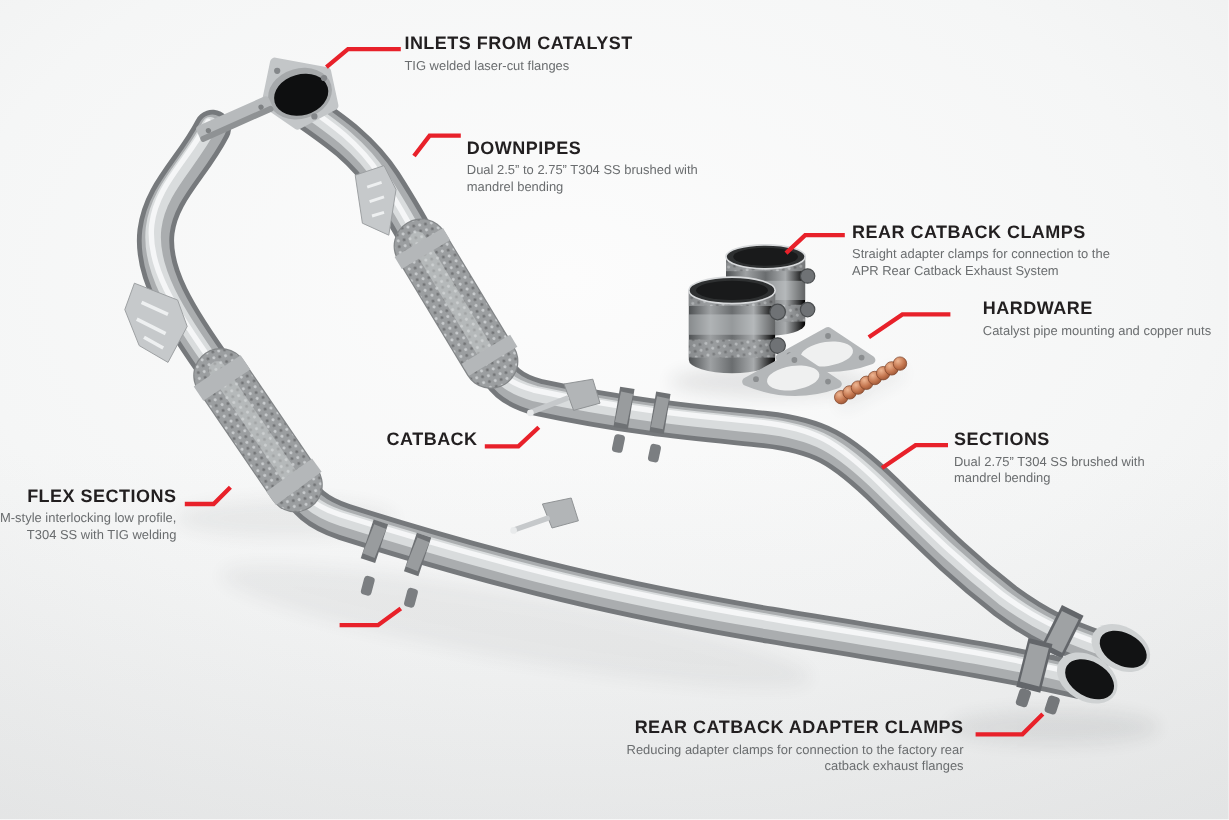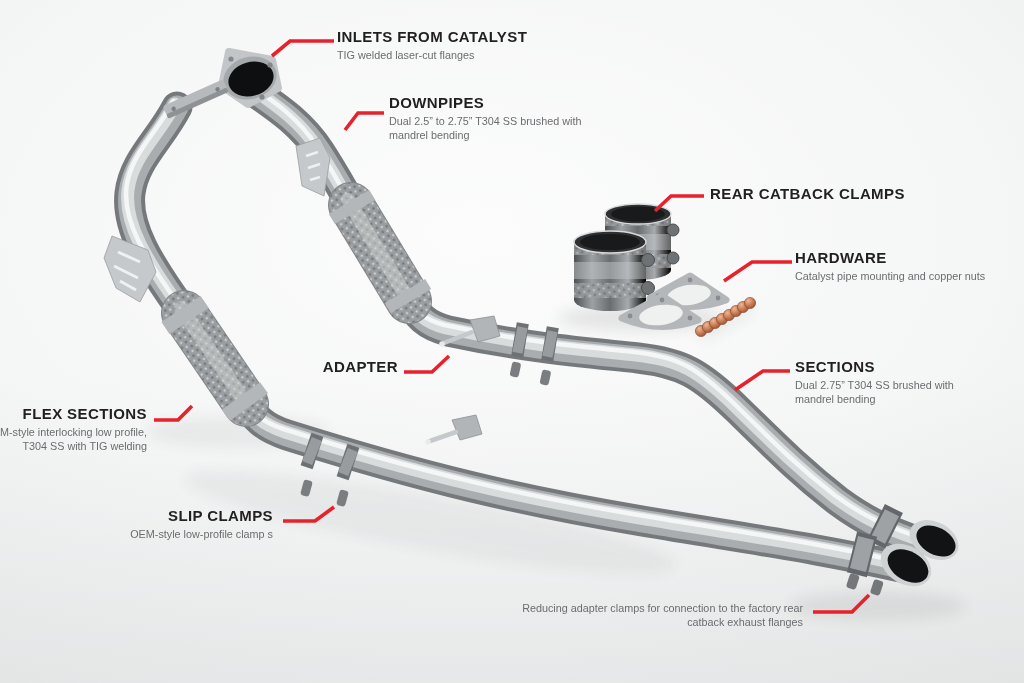--- a/index.html
+++ b/index.html
@@ -21,23 +21,23 @@
   .callout-title{
     font-size:15px;line-height:1.1;font-weight:bold;letter-spacing:.4px;
     color:var(--heading-color);white-space:nowrap;
   }
   .callout-desc{margin-top:2px;font-size:10.8px;line-height:1.32;color:var(--subtext-color);}
   .desc-line{display:block;white-space:nowrap;}
   .desc-line:empty{display:none;}
   .callout-line{stroke:var(--accent-red);stroke-width:3.6;fill:none;}
   
   #co-inlets{left:337px;top:29px}
-  #co-downpipes{left:389px;top:95px}
+  #co-downpipes{left:389px;top:116px}
   #co-rear-clamps{left:710px;top:186px}
-  #co-hardware{left:795px;top:250px}
+  #co-hardware{left:819px;top:250px}
   #co-brackets{right:626px;top:359px}
   #co-midpipes{left:795px;top:359px}
   #co-flex{right:877px;top:406px}
   #co-slip{right:751px;top:508px}
   #co-adapter{right:221px;top:599px}
 </style>
 </head>
 <body>
 
 <div id="stage">
@@ -273,58 +273,56 @@
   <div class="callout" id="co-downpipes">
     <div class="callout-title">DOWNPIPES</div>
     <div class="callout-desc">
       <span class="desc-line">Dual 2.5” to 2.75” T304 SS brushed with</span>
       <span class="desc-line">mandrel bending</span>
     </div>
   </div>
 
   <div class="callout" id="co-rear-clamps">
     <div class="callout-title">REAR CATBACK CLAMPS</div>
+    <div class="callout-desc">
+      <span class="desc-line">Straight adapter clamps for connection to the</span>
+      <span class="desc-line">APR Rear Catback Exhaust System</span>
+    </div>
   </div>
 
   <div class="callout" id="co-hardware">
     <div class="callout-title">HARDWARE</div>
     <div class="callout-desc">
       <span class="desc-line">Catalyst pipe mounting and copper nuts</span>
 
     </div>
   </div>
 
   <div class="callout align-right" id="co-brackets">
-    <div class="callout-title">ADAPTER</div>
+    <div class="callout-title">CATBACK</div>
   </div>
 
   <div class="callout" id="co-midpipes">
     <div class="callout-title">SECTIONS</div>
     <div class="callout-desc">
       <span class="desc-line">Dual 2.75” T304 SS brushed with</span>
       <span class="desc-line">mandrel bending</span>
     </div>
   </div>
 
   <div class="callout align-right" id="co-flex">
     <div class="callout-title">FLEX SECTIONS</div>
     <div class="callout-desc">
       <span class="desc-line">OEM-style interlocking low profile,</span>
       <span class="desc-line">T304 SS with TIG welding</span>
     </div>
   </div>
 
-  <div class="callout align-right" id="co-slip">
-    <div class="callout-title">SLIP CLAMPS</div>
-    <div class="callout-desc">
-      <span class="desc-line">OEM-style low-profile clamp s</span>
-
-    </div>
-  </div>
 
   <div class="callout align-right" id="co-adapter">
+    <div class="callout-title">REAR CATBACK ADAPTER CLAMPS</div>
     <div class="callout-desc">
       <span class="desc-line">Reducing adapter clamps for connection to the factory rear</span>
       <span class="desc-line">catback exhaust flanges</span>
     </div>
   </div>
 
 </div>
 
 </body></html>

